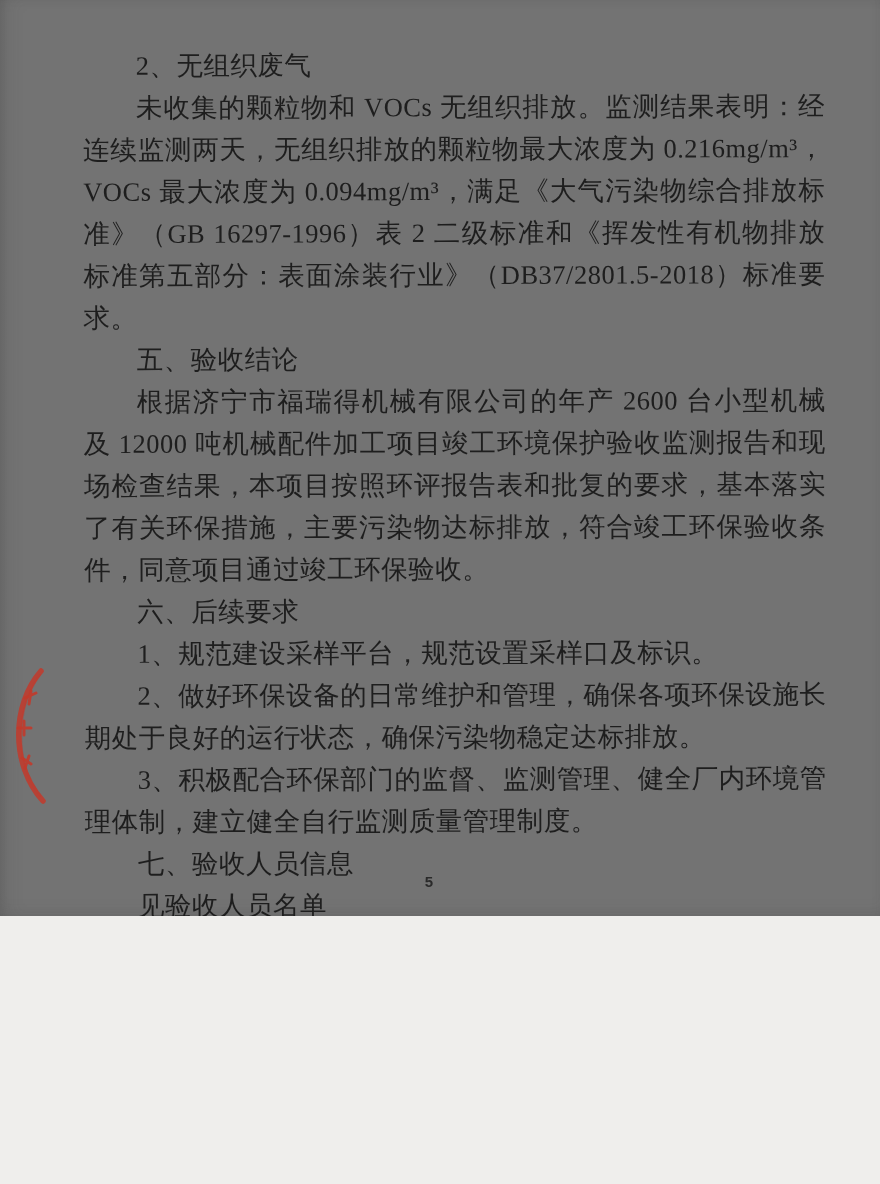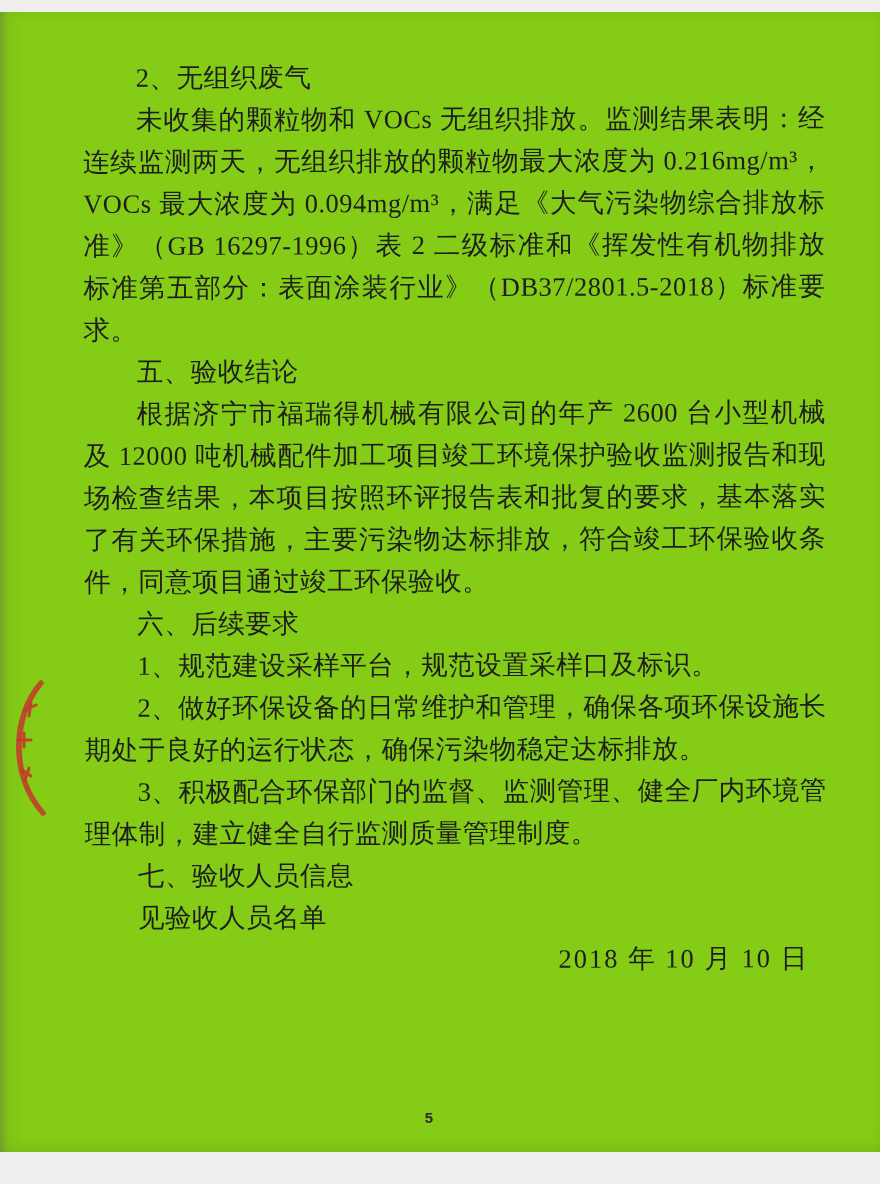--- a/index.html
+++ b/index.html
@@ -4,23 +4,23 @@
 <style>
   html, body {
     margin: 0;
     padding: 0;
     background: #efeeec;
     font-family: "Liberation Serif", "DejaVu Serif", serif;
   }
   .page {
     position: relative;
     width: 880px;
-    height: 1140px;
-    margin: 12px auto;
-    background: #84cc16;
+    height: 916px;
+    margin: 0 auto;
+    background: #737373;
     color: #1e1e1e;
     overflow: hidden;
     box-shadow:
       inset 14px 0 22px -14px rgba(60,60,60,0.28),
       inset -6px 0 14px -10px rgba(60,60,60,0.10),
       inset 0 -12px 20px -14px rgba(60,60,60,0.16),
       inset 0 8px 14px -12px rgba(60,60,60,0.08);
   }
   .edge-shadow-left {
     position: absolute;

